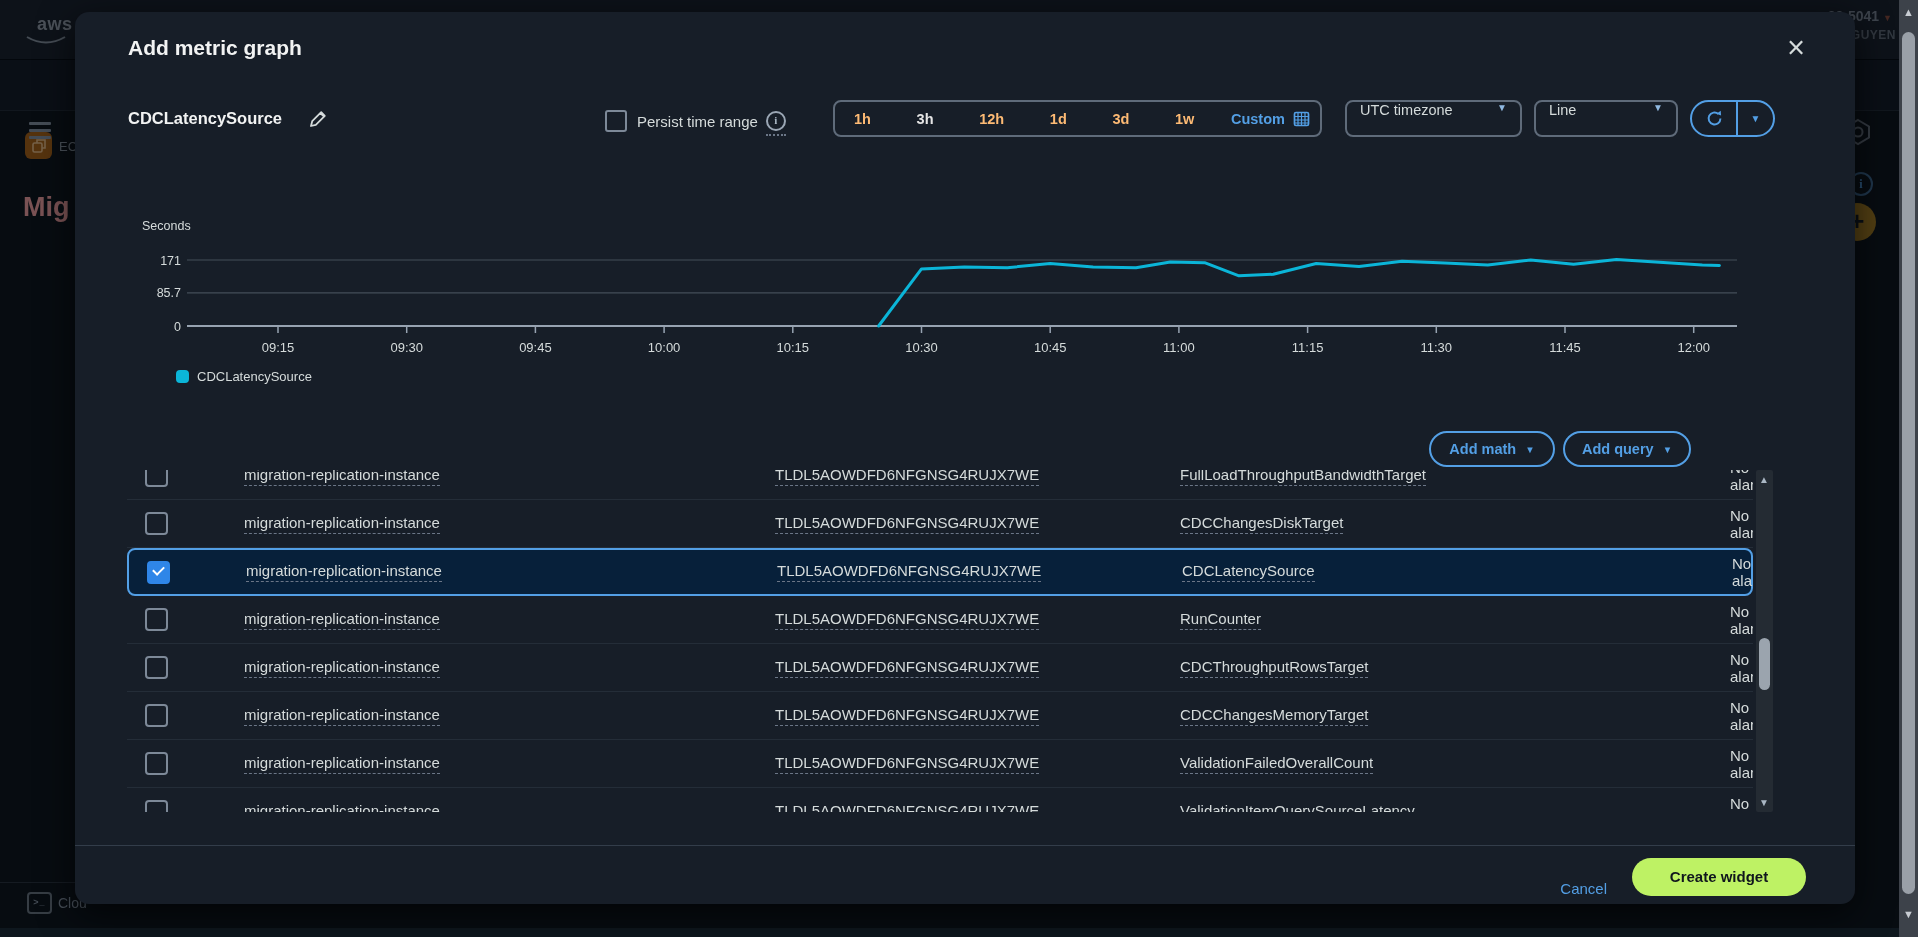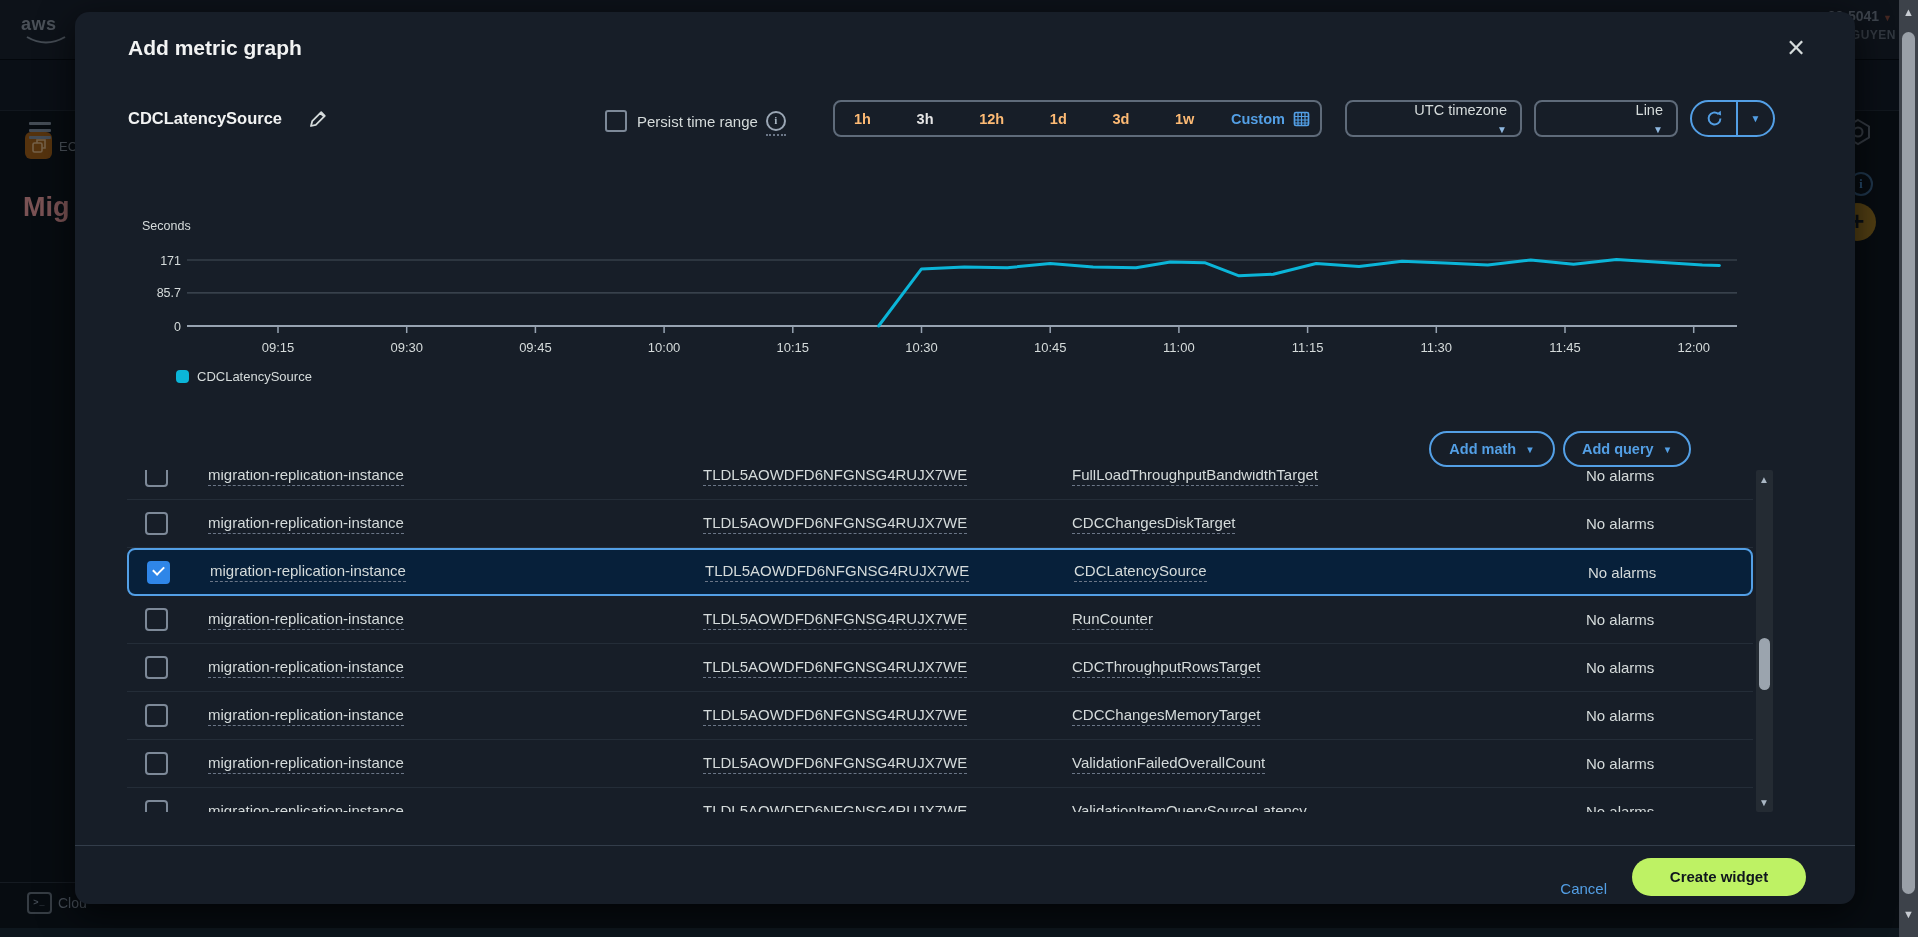--- a/index.html
+++ b/index.html
@@ -2,21 +2,21 @@
 <html><head>
 <meta charset="utf-8">
 <style>
   html,body{margin:0;padding:0;width:1918px;height:937px;overflow:hidden;
     background:#0e141b;font-family:"Liberation Sans",sans-serif;
     -webkit-font-smoothing:antialiased;}
   
   #bg{position:absolute;inset:0;z-index:1;}
   .topbar{position:absolute;left:0;top:0;width:1918px;height:59px;background:#19212b;border-bottom:1px solid #060a0f;}
   .subbar{position:absolute;left:0;top:60px;width:1918px;height:50px;background:#141b24;border-bottom:1px solid #232b35;}
-  .aws-logo{position:absolute;left:21px;top:14px;color:#9aa2ad;font-weight:700;font-size:18px;letter-spacing:.5px;}
+  .aws-logo{position:absolute;left:37px;top:14px;color:#9aa2ad;font-weight:700;font-size:18px;letter-spacing:.5px;}
   .aws-swoosh{position:absolute;left:25px;top:36px;width:42px;height:10px;}
   .acct{position:absolute;top:8px;right:26px;color:#7e8794;font-size:14px;font-weight:700;}
   .acct .car{font-size:9px;color:#8d4b3c;margin-left:4px;}
   .usr{position:absolute;top:28px;right:22px;color:#646d79;font-size:12px;font-weight:700;letter-spacing:.5px;}
   .ec-ic{position:absolute;left:25px;top:72px;width:27px;height:27px;border-radius:6px;background:#b06414;display:flex;align-items:center;justify-content:center;}
   .ec-lab{position:absolute;left:59px;top:79px;color:#94a0ab;font-size:13px;}
   .burger{position:absolute;left:29px;top:122px;width:22px;height:17px;}
   .burger i{display:block;height:3px;background:#8d99a8;margin-bottom:4px;border-radius:1px;}
   .mig{position:absolute;left:23px;top:192px;color:#fca5a5;font-size:27px;font-weight:700;}
   .rail-hex{position:absolute;left:1845px;top:118px;}
@@ -51,21 +51,21 @@
   .info-i{margin-left:8px;width:16px;height:16px;border:2px solid #9ba7b5;border-radius:50%;color:#aab7c4;
     font-size:11px;font-weight:700;font-family:"Liberation Serif",serif;text-align:center;line-height:15px;
     border-bottom-style:solid;position:relative;}
   .info-i::after{content:"";position:absolute;left:-2px;right:-2px;bottom:-7px;border-bottom:2px dotted #6b7687;}
   .seg{position:absolute;left:758px;top:88px;width:489px;height:37px;border:2px solid #5f6b7a;border-radius:8px;
     box-sizing:border-box;display:flex;align-items:center;justify-content:space-between;padding:0 10px;}
   .seg .it{font-size:14.5px;font-weight:700;color:#fdba74;padding:0 9px;cursor:pointer;}
   .seg .it.on{color:#e5e5e5;}
   .seg .custom{display:flex;align-items:center;gap:8px;color:#539fe5;font-weight:700;font-size:14.5px;cursor:pointer;}
   .dd{position:absolute;top:88px;height:37px;border:2px solid #5f6b7a;border-radius:8px;box-sizing:border-box;
-    display:flex;align-items:flex-end;justify-content:space-between;padding:0 13px;cursor:pointer;flex-direction:column;}
+    display:flex;align-items:flex-start;justify-content:space-between;padding:0 13px;cursor:pointer;}
   .dd .txt{font-size:14.5px;color:#d5dbdb;}
   .dd .car{font-size:10px;color:#8fb8e0;margin-left:10px;}
   #dd-tz{left:1270px;width:177px;}
   #dd-line{left:1459px;width:144px;}
   .refresh{position:absolute;left:1615px;top:88px;width:85px;height:37px;border:2px solid #539fe5;border-radius:19px;
     box-sizing:border-box;display:flex;cursor:pointer;}
   .refresh .l{width:44px;display:flex;align-items:center;justify-content:center;border-right:2px solid #539fe5;}
   .refresh .r{flex:1;display:flex;align-items:center;justify-content:center;color:#539fe5;font-size:10px;}
   
   #chart{position:absolute;left:40px;top:168px;width:1640px;height:235px;}
@@ -81,21 +81,21 @@
   .listic i{display:block;height:2.5px;background:#98a3ad;margin-bottom:4px;border-radius:1px;}
   .addbtn{position:absolute;top:419px;height:36px;border:2px solid #539fe5;border-radius:19px;box-sizing:border-box;
     display:flex;align-items:center;justify-content:center;gap:9px;color:#539fe5;font-size:14.5px;font-weight:700;cursor:pointer;}
   .addbtn .car{font-size:9.5px;}
   #add-math{left:1354px;width:126px;}
   #add-query{left:1488px;width:128px;}
   
   #tviewport{position:absolute;left:52px;top:458px;width:1626px;height:342px;overflow:hidden;}
   #trows{margin-top:-18px;}
   .trow{box-sizing:border-box;height:48px;display:grid;grid-template-columns:63px 495px 369px 514px 1fr;
-    align-items:center;padding-left:18px;border-bottom:1px solid #242d38;cursor:pointer;}
+    align-items:center;padding-left:18px;border-bottom:1px solid #242d38;cursor:pointer;gap:36px;}
   .trow.selected{border:2px solid #539fe5;border-radius:8px;background:#07203a;}
   .rcb{width:19px;height:19px;border:2px solid #7d8998;border-radius:4px;position:relative;}
   .rcb.checked{background:#2f86e8;border-color:#2f86e8;}
   .rcb.checked::after{content:"";position:absolute;left:4px;top:3px;width:9px;height:5px;
     border-left:2.5px solid #fff;border-bottom:2.5px solid #fff;transform:rotate(-45deg);}
   .lnk{font-size:15px;color:#d5dbdb;border-bottom:1px dashed #6b7687;padding-bottom:2px;width:max-content;cursor:pointer;}
   .alarms{font-size:15px;color:#d5dbdb;}
   
   #tsb{position:absolute;left:1681px;top:458px;width:17px;height:342px;background:#242b33;border-radius:2px;}
   #tsb .up{position:absolute;top:4px;left:3px;color:#aab7c4;font-size:10px;}

